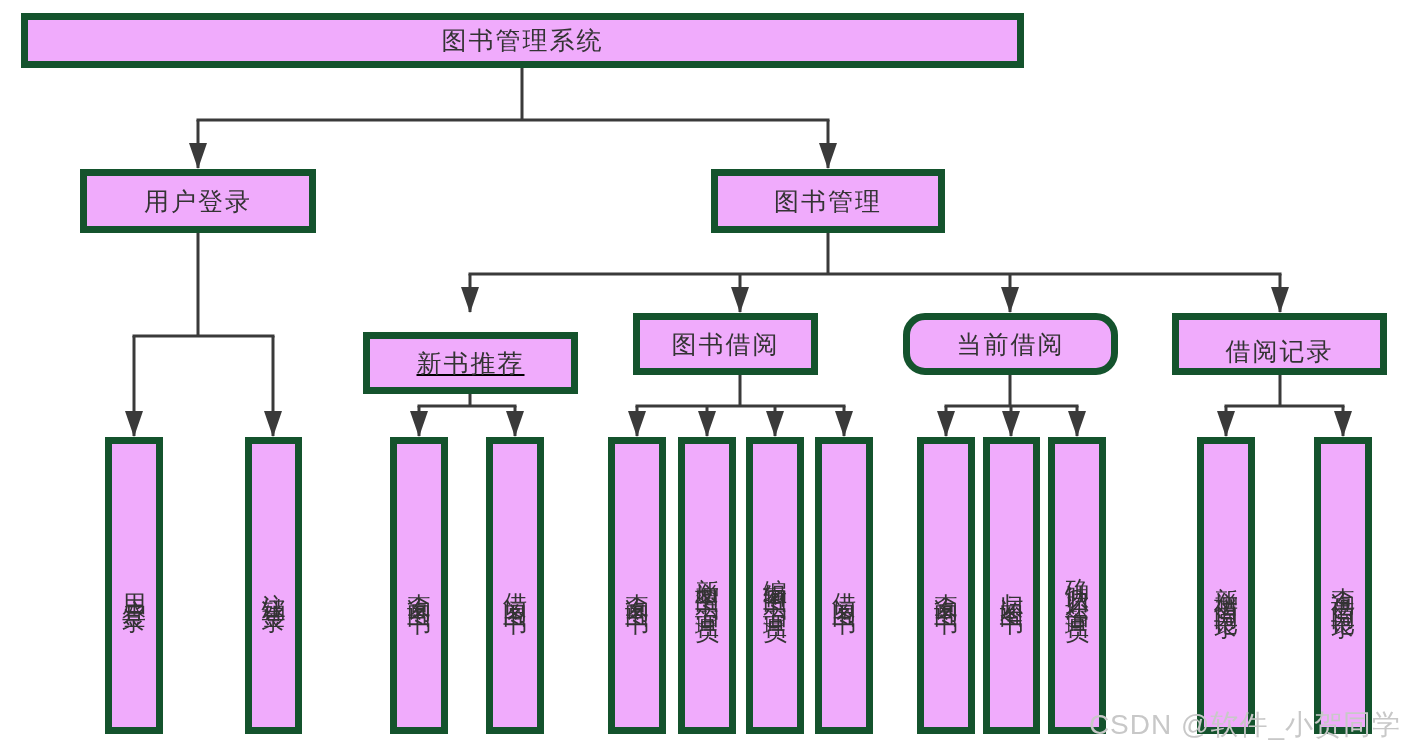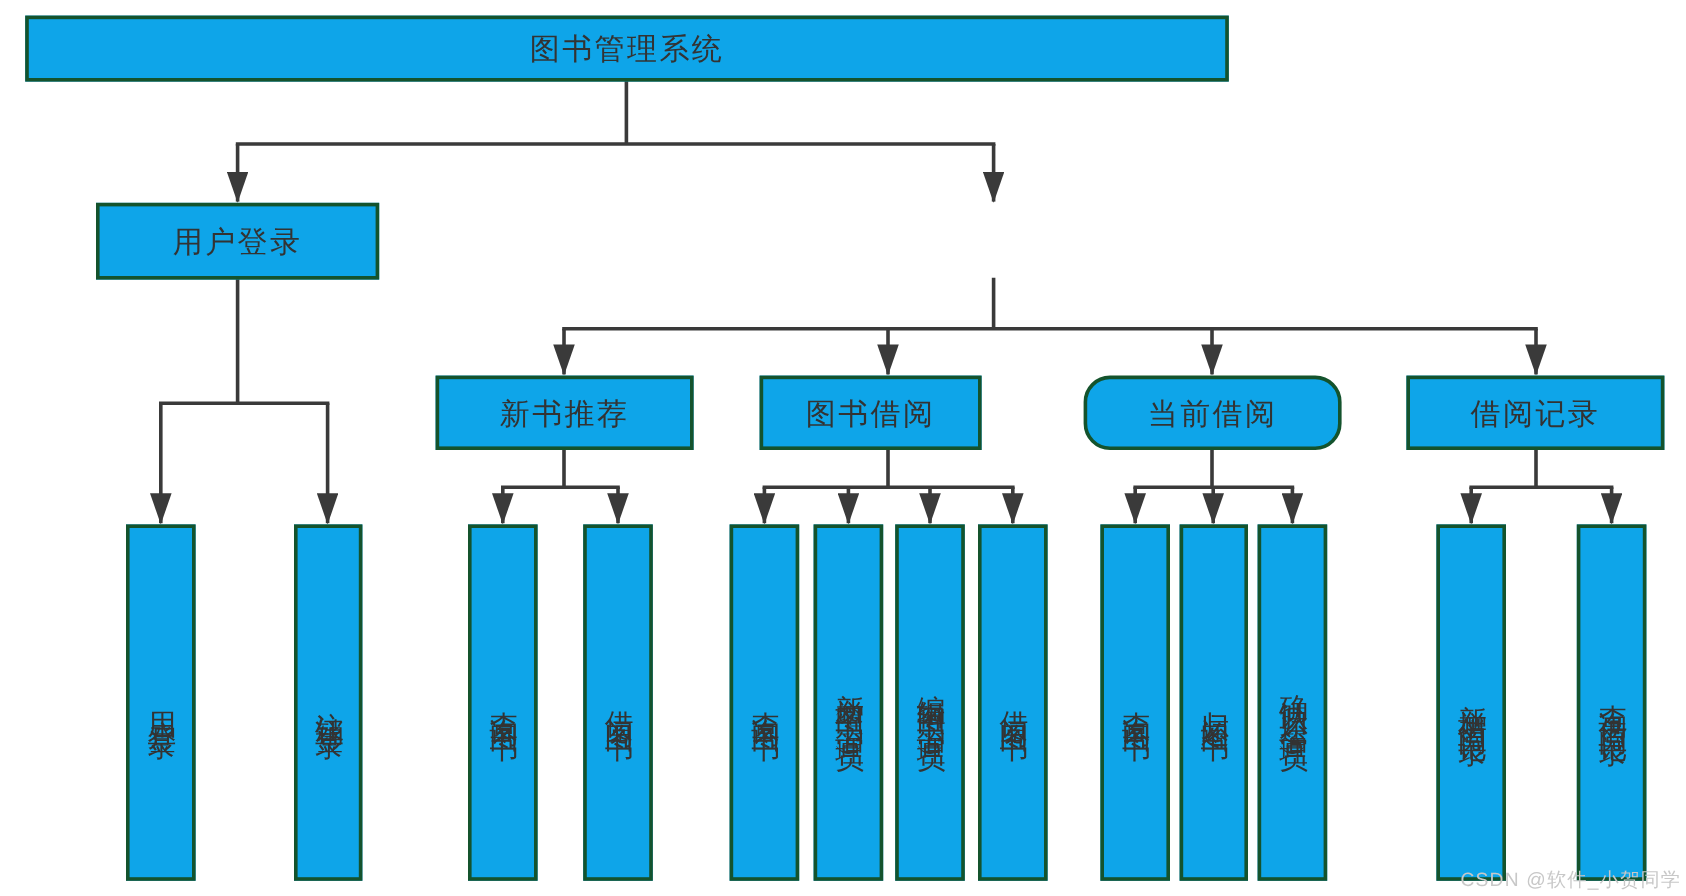--- a/index.html
+++ b/index.html
@@ -13,22 +13,22 @@
   }
   svg.connectors {
     position: absolute;
     left: 0; top: 0;
     width: 1405px; height: 747px;
     z-index: 1;
   }
   .node {
     position: absolute;
     box-sizing: border-box;
-    background: #0ea5e9;
-    border: 3px solid #14532d;
+    background: #f0abfc;
+    border: 7px solid #14532d;
     display: flex;
     align-items: center;
     justify-content: center;
     z-index: 2;
   }
   .node .lbl {
     color: #333333;
     font-size: 25px;
     letter-spacing: 2px;
     white-space: nowrap;
@@ -40,21 +40,21 @@
     letter-spacing: 6px;
     white-space: normal;
     line-height: 1;
   }
   .watermark {
     position: absolute;
     right: 4px;
     bottom: 3px;
     z-index: 10;
     color: #c8c8c8;
-    font-size: 16px;
+    font-size: 28px;
     letter-spacing: 1px;
     white-space: nowrap;
   }
 </style>
 </head>
 <body>
 
 <div class="canvas">
 
   <svg class="connectors" viewBox="0 0 1405 747" aria-hidden="true">
@@ -95,31 +95,34 @@
     </g>
   </svg>
 
   <div class="node root" style="left:21px; top:13px; width:1003px; height:55px;">
     <span class="lbl">图书管理系统</span>
   </div>
 
   <div class="node" style="left:80px; top:169px; width:236px; height:64px;">
     <span class="lbl">用户登录</span>
   </div>
+  <div class="node" style="left:711px; top:169px; width:234px; height:64px;">
+    <span class="lbl">图书管理</span>
+  </div>
 
-  <div class="node" style="left:363px; top:313px; width:215px; height:62px;">
+  <div class="node" style="left:363px; top:332px; width:215px; height:62px;text-decoration:underline;">
     <span class="lbl">新书推荐</span>
   </div>
   <div class="node" style="left:633px; top:313px; width:185px; height:62px;">
     <span class="lbl">图书借阅</span>
   </div>
   <div class="node" style="left:903px; top:313px; width:215px; height:62px;border-radius:22px;">
     <span class="lbl">当前借阅</span>
   </div>
-  <div class="node" style="left:1172px; top:313px; width:215px; height:62px;">
+  <div class="node" style="left:1172px; top:313px; width:215px; height:62px;align-items:flex-end;">
     <span class="lbl">借阅记录</span>
   </div>
 
   <div class="node leaf" style="left:105px; top:437px; width:58px; height:297px;">
     <span class="lbl">用户登录</span>
   </div>
   <div class="node leaf" style="left:245px; top:437px; width:57px; height:297px;">
     <span class="lbl">注销登录</span>
   </div>
 

